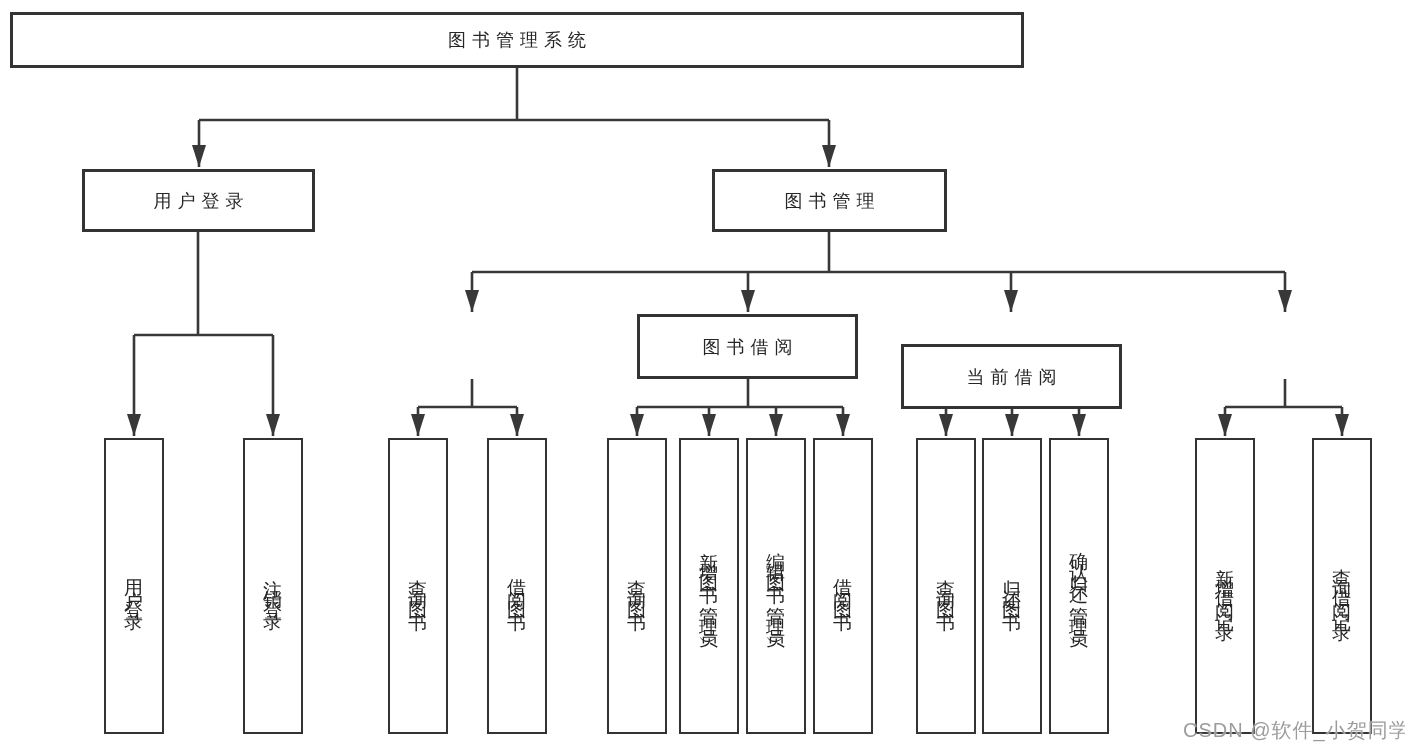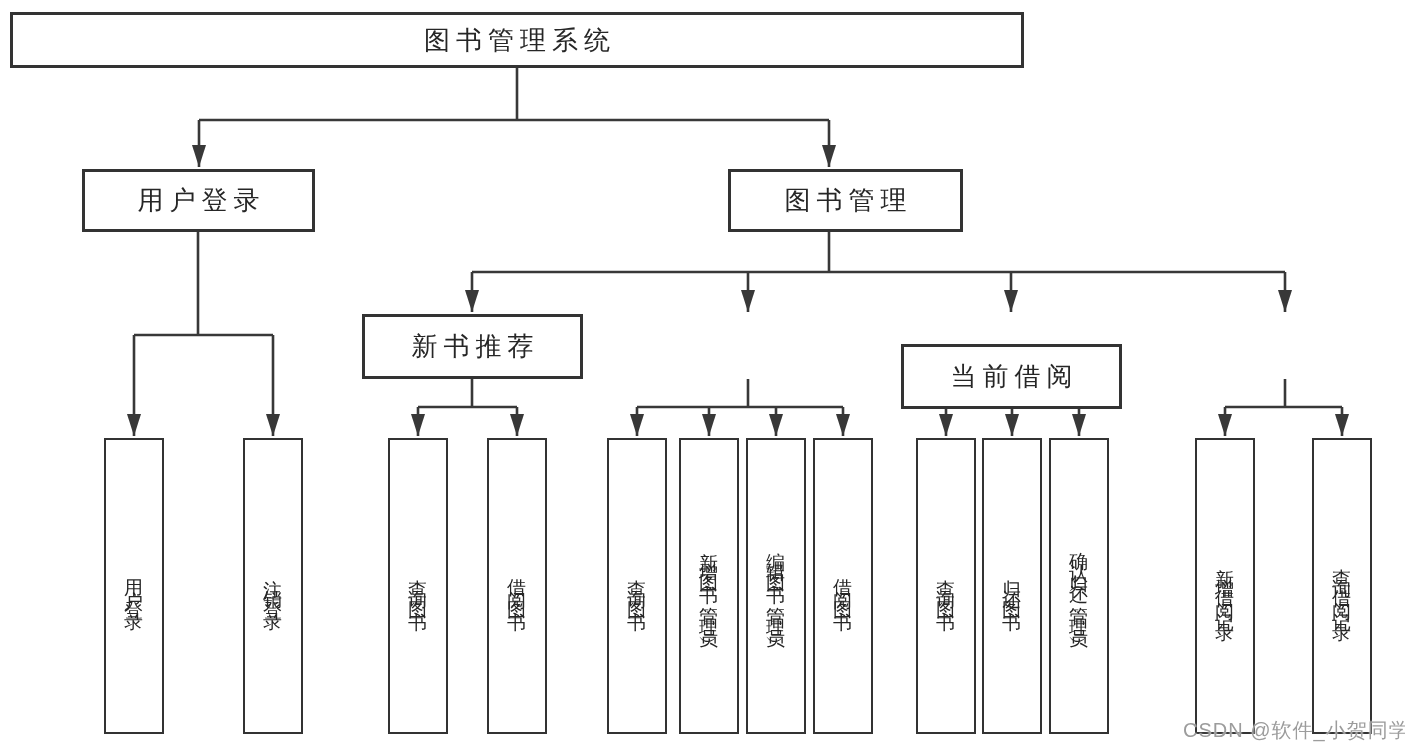--- a/index.html
+++ b/index.html
@@ -27,21 +27,21 @@
     box-sizing: border-box;
     background: #ffffff;
     border: 3px solid #333333;
     color: #262626;
     display: flex;
     align-items: center;
     justify-content: center;
     text-align: center;
   }
   .node.h {
-    font-size: 26px;
+    font-size: 18px;
     letter-spacing: 6px;
     text-indent: 6px;
     white-space: nowrap;
   }
   .node.v {
     border-width: 2px;
   }
   .node.v span {
     writing-mode: vertical-rl;
     text-orientation: mixed;
@@ -113,23 +113,23 @@
       <path d="M1285 379 V407"></path>
       <path d="M1225 407 H1342"></path>
       <line x1="1225" y1="407" x2="1225" y2="436" marker-end="url(#arrowhead)"></line>
       <line x1="1342" y1="407" x2="1342" y2="436" marker-end="url(#arrowhead)"></line>
     </g>
   </svg>
 
   <div class="node h" style="left:10px; top:12px; width:1014px; height:56px;">图书管理系统</div>
 
   <div class="node h" style="left:82px; top:169px; width:233px; height:63px;">用户登录</div>
-  <div class="node h" style="left:712px; top:169px; width:235px; height:63px;margin-left:16px;">图书管理</div>
+  <div class="node h" style="left:712px; top:169px; width:235px; height:63px;">图书管理</div>
 
-  <div class="node h" style="left:362px; top:314px; width:221px; height:65px;">新书推荐</div>
+  <div class="node h" style="left:637px; top:314px; width:221px; height:65px;">图书借阅</div>
   <div class="node h" style="left:901px; top:314px; width:221px; height:65px;margin-top:30px;">当前借阅</div>
 
   <div class="node v" style="left:104px; top:438px; width:60px; height:296px;">
     <span>用户登录</span>
   </div>
   <div class="node v" style="left:243px; top:438px; width:60px; height:296px;">
     <span>注销登录</span>
   </div>
 
   <div class="node v" style="left:388px; top:438px; width:60px; height:296px;">

